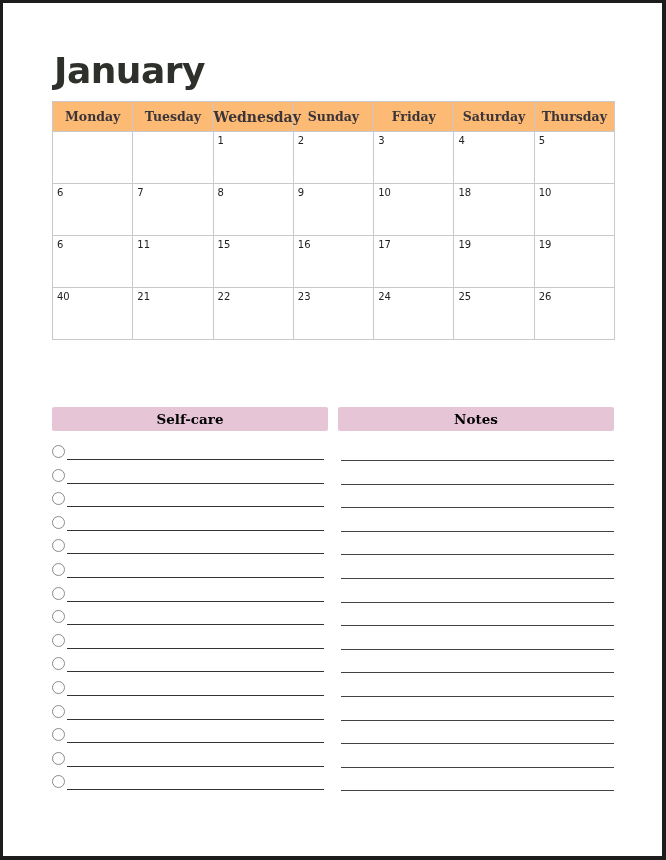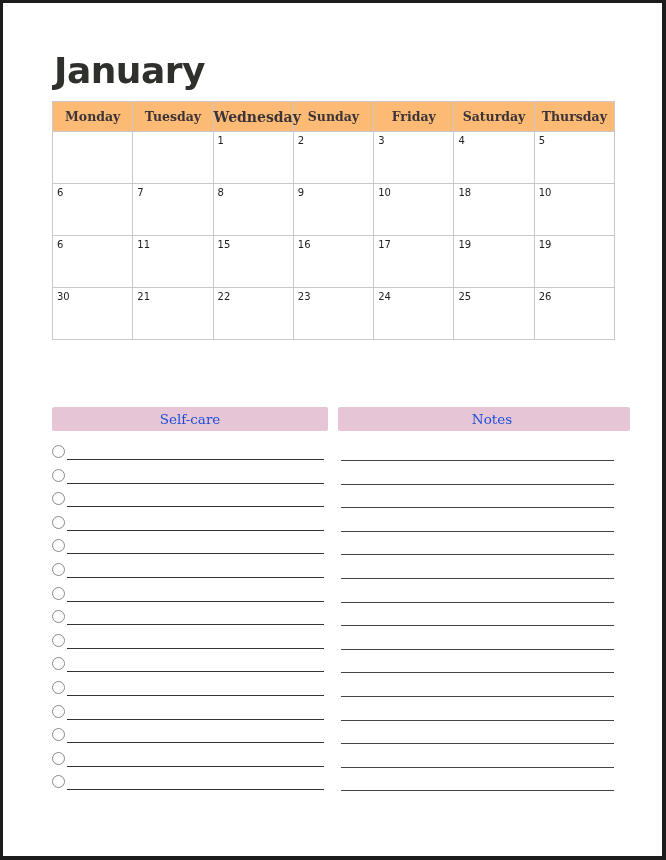--- a/index.html
+++ b/index.html
@@ -30,25 +30,25 @@
     text-align: center; vertical-align: middle;
   }
   .grid th.narrow { font-size: 14px; }
   .grid td {
     height: 51px; vertical-align: top;
     font-family: "DejaVu Sans", sans-serif; font-size: 10px; color: #222;
   }
   .grid td span { display: block; padding: 3px 0 0 4px; }
   .section-head {
     position: absolute; top: 404px; height: 24px; background: #e6c6d6; border-radius: 2px;
-    font-family: "DejaVu Serif", serif; font-weight: normal; font-size: 13.5px; color: #1d4ed8;
+    font-family: "DejaVu Serif", serif; font-weight: bold; font-size: 13.5px; color: #000000;
     text-align: center; line-height: 24px;
   }
   .selfcare-head { left: 49px; width: 276px; }
-  .notes-head { left: 335px; width: 276px; padding-left: 16px; }
+  .notes-head { left: 335px; width: 276px; }
   .line-row { position: absolute; height: 16px; }
   .circle {
     position: absolute; left: 0; top: 1px; width: 13px; height: 13px;
     border: 1px solid #8a8a8a; border-radius: 50%; box-sizing: border-box; background: #fff;
   }
   .sc-line { position: absolute; left: 15px; right: 0; bottom: 0; height: 0; border-bottom: 1.3px solid #333; }
   .nt-line { position: absolute; left: 0; right: 0; bottom: 0; height: 0; border-bottom: 1.3px solid #444; }
 </style>
 </head>
 <body>
@@ -134,21 +134,21 @@
           </td>
           <td>
             <span>19</span>
           </td>
           <td>
             <span>19</span>
           </td>
         </tr>
         <tr>
           <td>
-            <span>30</span>
+            <span>40</span>
           </td>
           <td>
             <span>21</span>
           </td>
           <td>
             <span>22</span>
           </td>
           <td>
             <span>23</span>
           </td>

